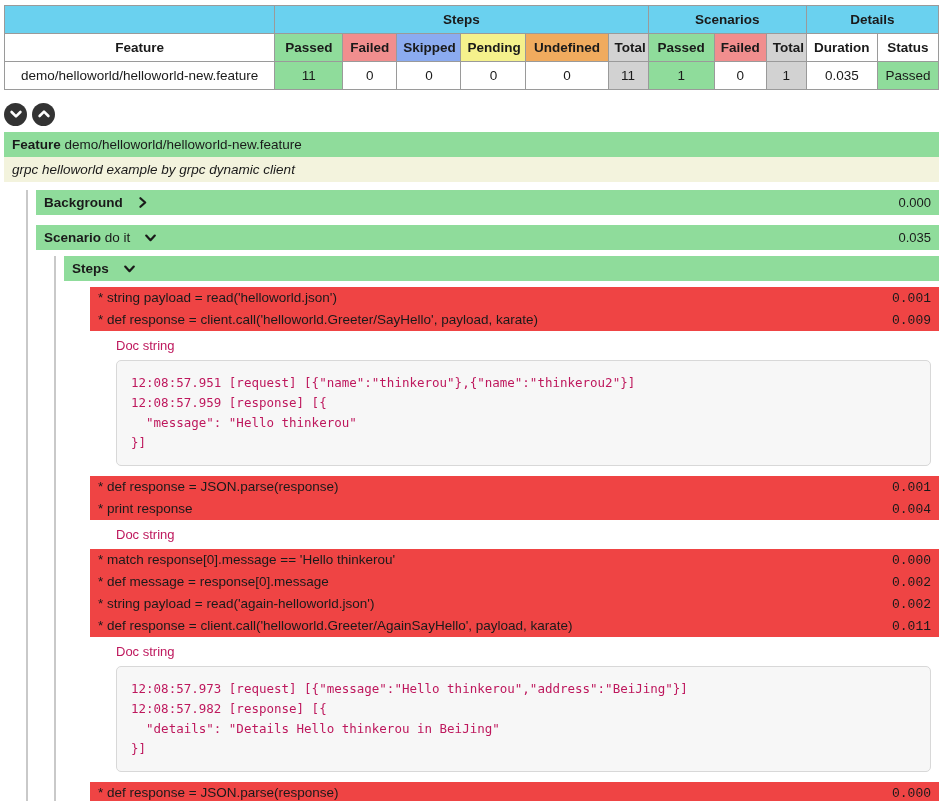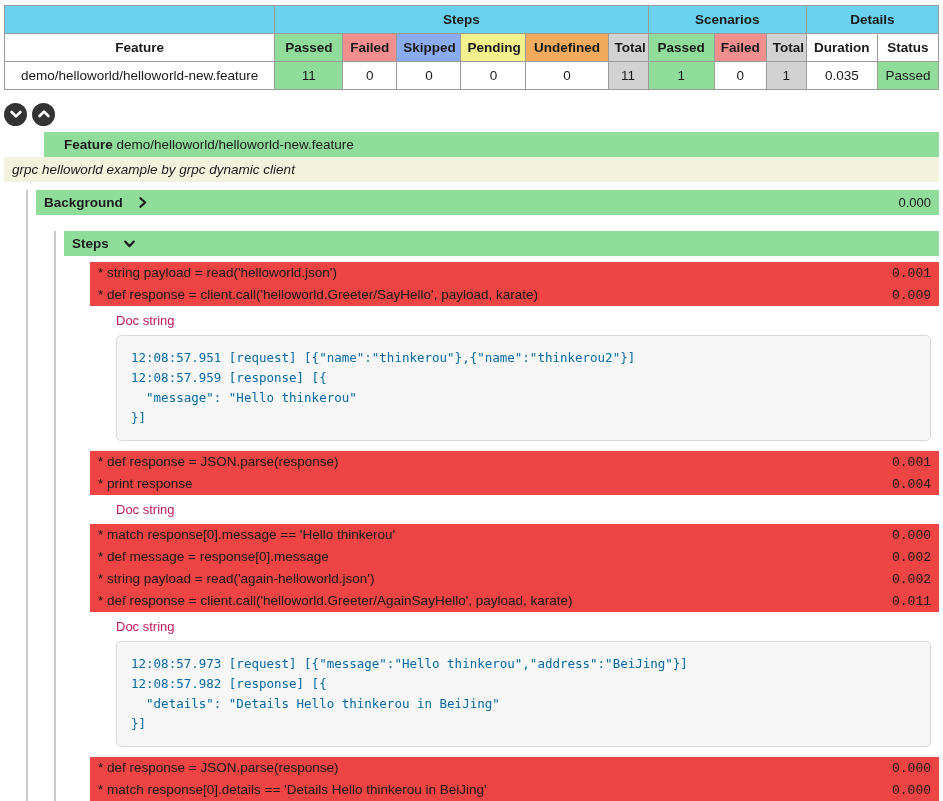--- a/index.html
+++ b/index.html
@@ -67,24 +67,23 @@
     justify-content: center;
     cursor: pointer;
   }
   .circ-btn svg { display:block; }
 
   
   .report { padding: 0 4px 0 4px; }
 
   .feature-hdr {
     background: #8fdc9b;
-    padding: 4px 20px;
-    font-size: 13.5px;
-    line-height: 17px;
-    margin-left: 40px;
+    padding: 4px 8px;
+    font-size: 13.5px;
+    line-height: 17px;
   }
   .feature-hdr .kw { font-weight: bold; }
   .feature-desc {
     background: #f3f3dd;
     padding: 4px 8px;
     font-style: italic;
     font-size: 13.5px;
     line-height: 17px;
   }
 
@@ -145,21 +144,21 @@
   }
   .docstring-box {
     margin: 0 8px 10px 26px;
     background: #f7f7f7;
     border: 1px solid #d8d8d8;
     border-radius: 5px;
     padding: 12px 14px;
     font-family: "DejaVu Sans Mono", "Liberation Mono", monospace;
     font-size: 12.5px;
     line-height: 20px;
-    color: #0369a1;
+    color: #be185d;
     white-space: pre;
     overflow: hidden;
   }
 </style>
 </head>
 <body>
 
 <div class="summary-wrap">
   <table class="summary">
     <colgroup>
@@ -250,20 +249,32 @@
           <svg width="12" height="13" viewBox="0 0 12 13">
             <path d="M3.4 2.2 L8.2 6.5 L3.4 10.8" fill="none" stroke="#1a1a1a" stroke-width="2.2" stroke-linecap="round" stroke-linejoin="round"></path>
           </svg>
         </span>
       </span>
       <span class="dur">0.000</span>
     </div>
 
     <div class="spacer-10"></div>
 
+    <div class="bar">
+      <span class="left">
+        <span><span class="kw">Scenario</span>
+        <span>do it</span></span>
+        <span class="chev">
+          <svg width="13" height="12" viewBox="0 0 13 12">
+            <path d="M2.2 3.6 L6.5 8.2 L10.8 3.6" fill="none" stroke="#1a1a1a" stroke-width="2.2" stroke-linecap="round" stroke-linejoin="round"></path>
+          </svg>
+        </span>
+      </span>
+      <span class="dur">0.035</span>
+    </div>
 
     <div class="spacer-6"></div>
 
     <div class="lvl2">
 
       <div class="bar">
         <span class="left">
           <span class="kw">Steps</span>
           <span class="chev">
             <svg width="13" height="12" viewBox="0 0 13 12">

